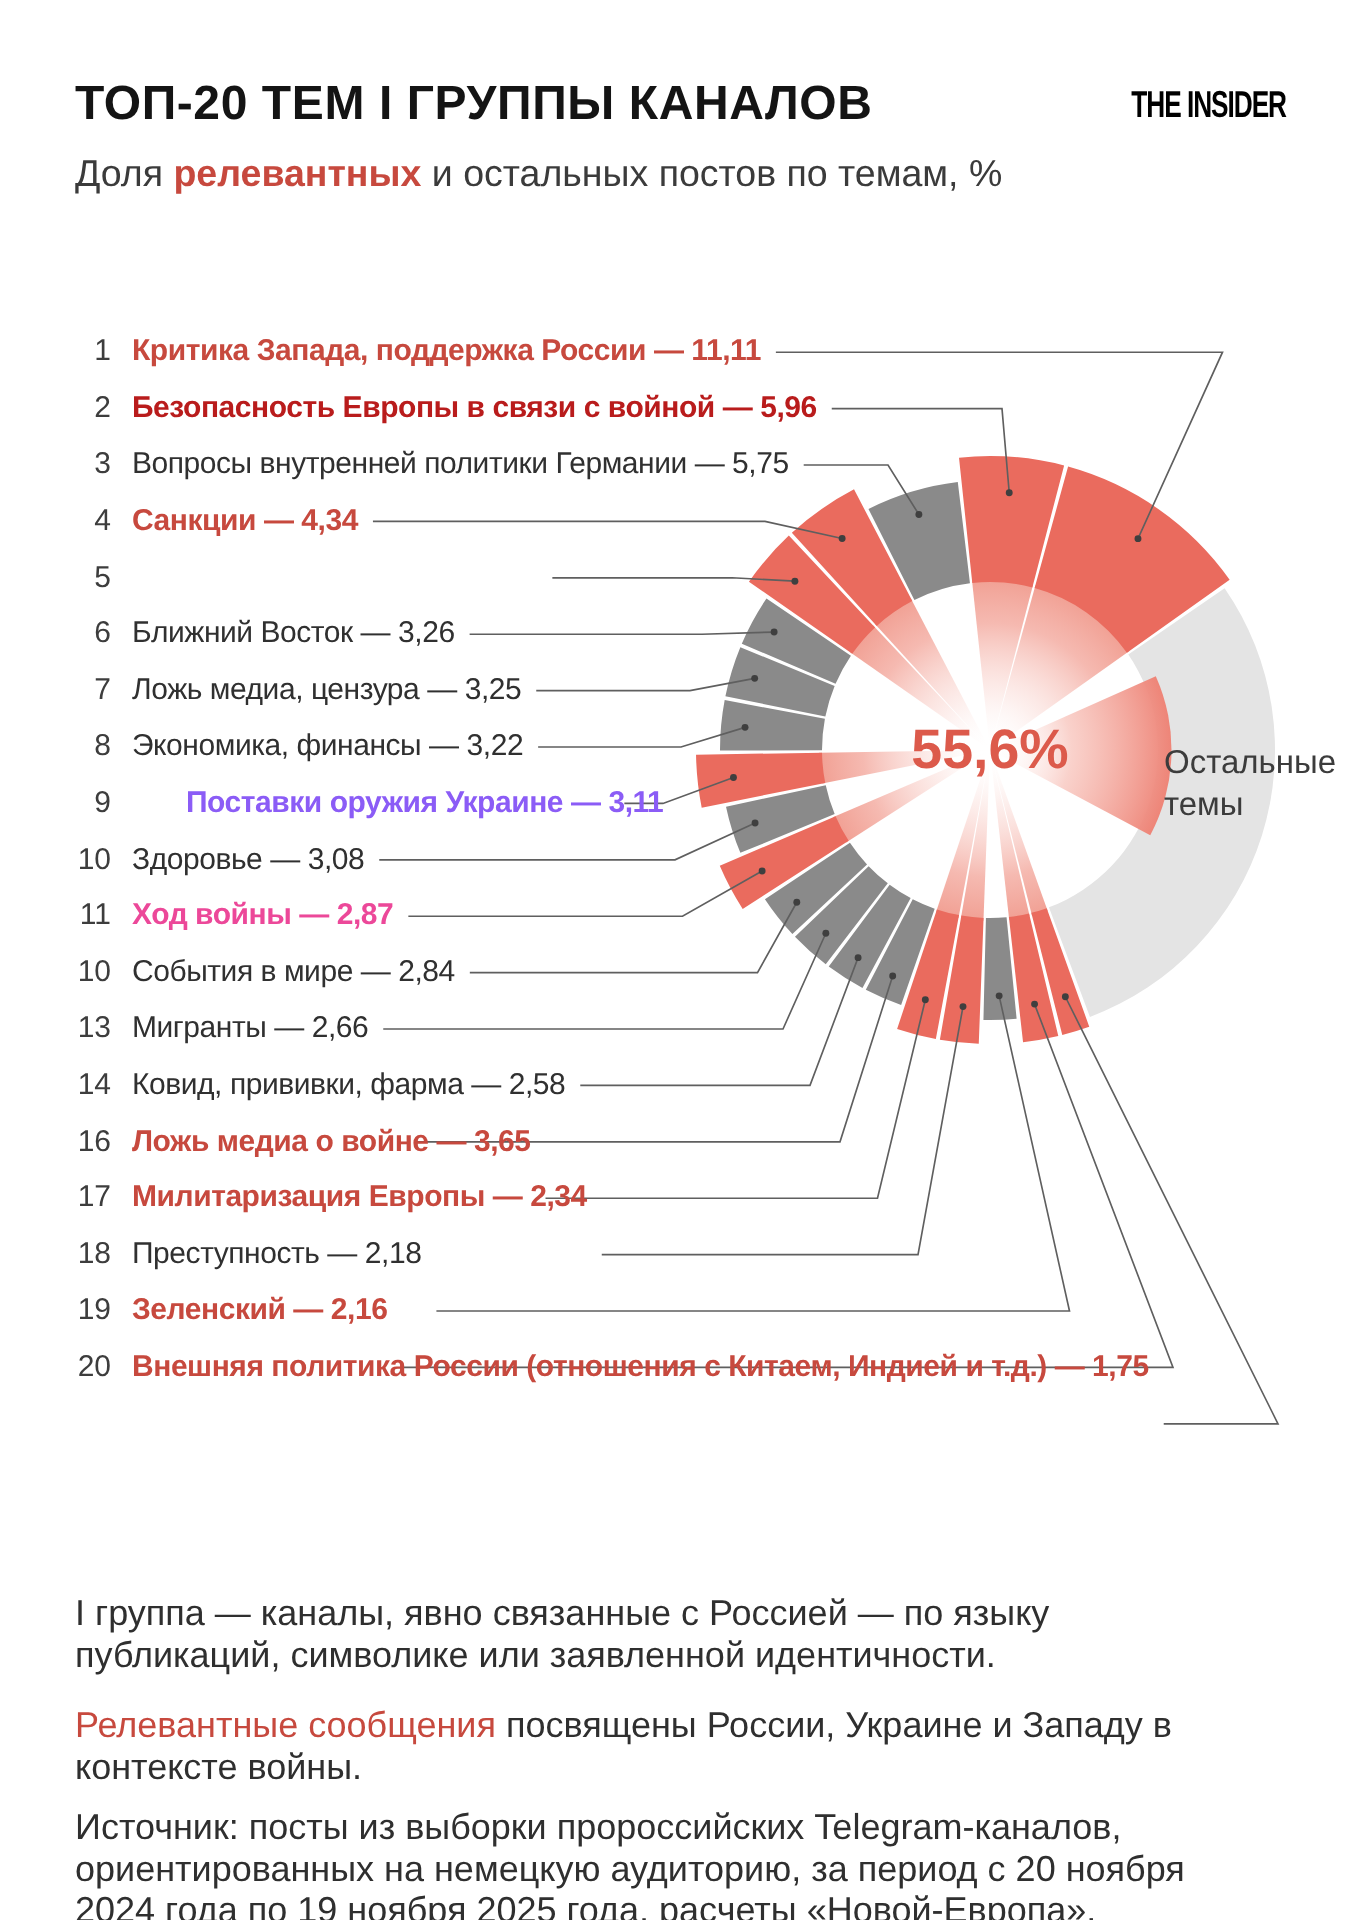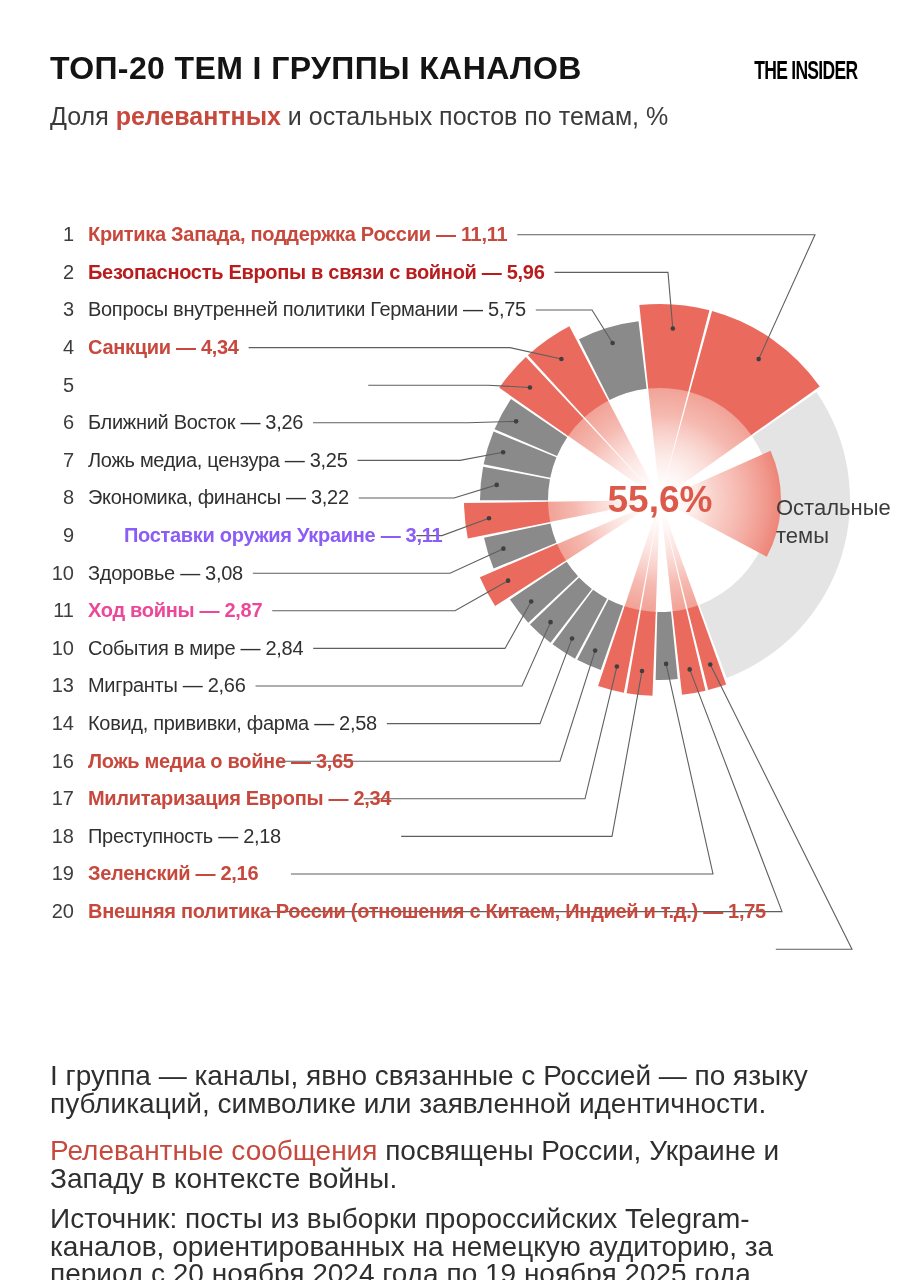--- a/index.html
+++ b/index.html
@@ -13,21 +13,21 @@
   #chart-svg{position:absolute;left:0;top:0;z-index:1;}
   #list{position:absolute;left:40px;top:216px;z-index:2;width:720px;}
   .row{display:flex;align-items:center;height:37.6px;}
   .num{width:34px;text-align:right;margin-right:14px;font-size:20px;color:#3d3d3d;flex:none;}
   .lbl{font-size:20px;letter-spacing:-0.3px;color:#303030;white-space:nowrap;}
   .lbl.rel{font-weight:bold;}
   .center-label{position:absolute;z-index:3;transform:translate(-50%,-50%);
         font-size:37px;font-weight:bold;}
   .other-label{position:absolute;z-index:3;width:120px;font-size:22px;color:#3c3c3c;line-height:28px;}
   #footnotes{position:absolute;left:50px;top:1062px;width:758px;z-index:2;}
-  #footnotes p{margin:0;font-size:28px;line-height:27.5px;color:#2f2f2f;}
+  #footnotes p{margin:0;font-size:24px;line-height:27.5px;color:#2f2f2f;}
   #footnotes p.p2{margin-top:20px;}
   #footnotes p.p3{margin-top:13px;}
 </style>
 </head>
 <body>
 
 <div id="page">
 
   <div class="title">ТОП-20 ТЕМ I ГРУППЫ КАНАЛОВ</div>
   <div class="logo">THE INSIDER</div>

